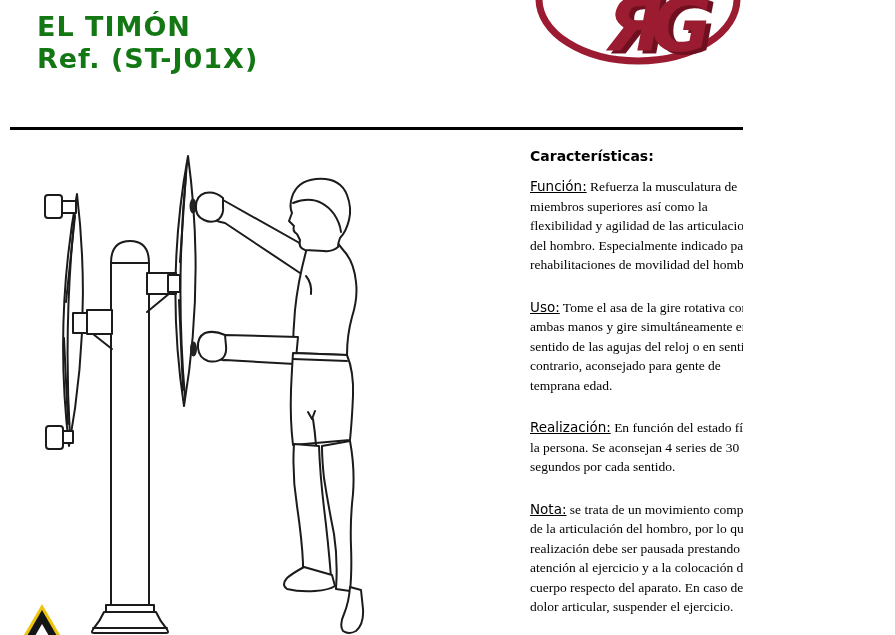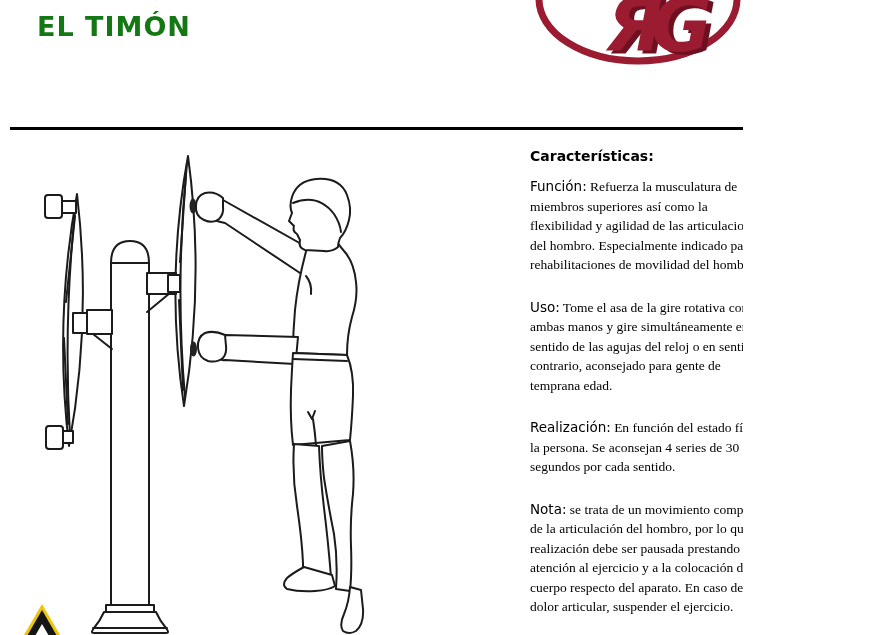--- a/index.html
+++ b/index.html
@@ -17,30 +17,31 @@
   .title-line { font-size:27px; line-height:32px; white-space:nowrap; }
   .t-bold { font-weight:bold; letter-spacing:1px; }
   .logo-svg { position:absolute; top:0; right:0; width:245px; height:70px; }
   .rule { position:absolute; left:10px; top:127px; width:885px; height:3px; background:#000; }
   
   .illustration { position:absolute; left:10px; top:148px; width:500px; height:487px; }
   
   .char-col { position:absolute; left:530px; top:148px; width:372px; }
   .char-heading { font-size:14px; font-weight:bold; margin-bottom:13px; }
   .char-para { font-size:13.5px; line-height:19.5px; margin-bottom:23px; }
-  .char-para .lbl { }
+  .char-para .lbl { text-decoration:underline; }
   .char-para .txt { white-space:pre-line;font-family:Liberation Serif, serif; }
 </style>
 </head>
 <body>
 
 <div class="page">
 
   <div class="title-block">
     <div class="title-line t-bold">EL TIMÓN</div>
+    <div class="title-line t-bold">Ref. (ST-J01X)</div>
   </div>
 
   <svg class="logo-svg" viewBox="0 0 245 70" aria-hidden="true">
     <ellipse cx="140" cy="-1" rx="99" ry="62" fill="none" stroke="#9B1C31" stroke-width="7"></ellipse>
     <text x="160" y="54" text-anchor="middle" font-family="DejaVu Sans, sans-serif" font-size="74" font-weight="bold" font-style="italic" letter-spacing="-12" fill="#6E1020">ЯG</text>
     <text x="155" y="51" text-anchor="middle" font-family="DejaVu Sans, sans-serif" font-size="74" font-weight="bold" font-style="italic" letter-spacing="-12" fill="#9B1C31">ЯG</text>
   </svg>
 
   <div class="rule"></div>
 

